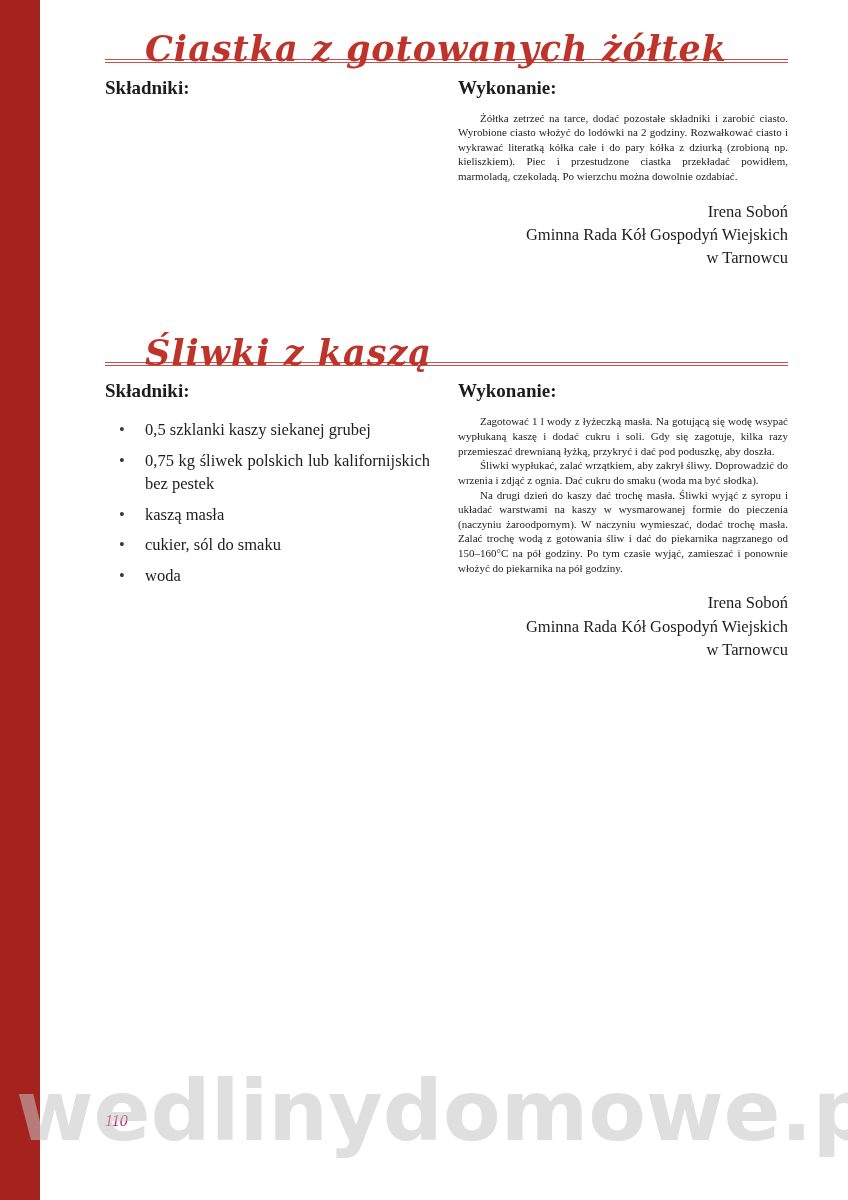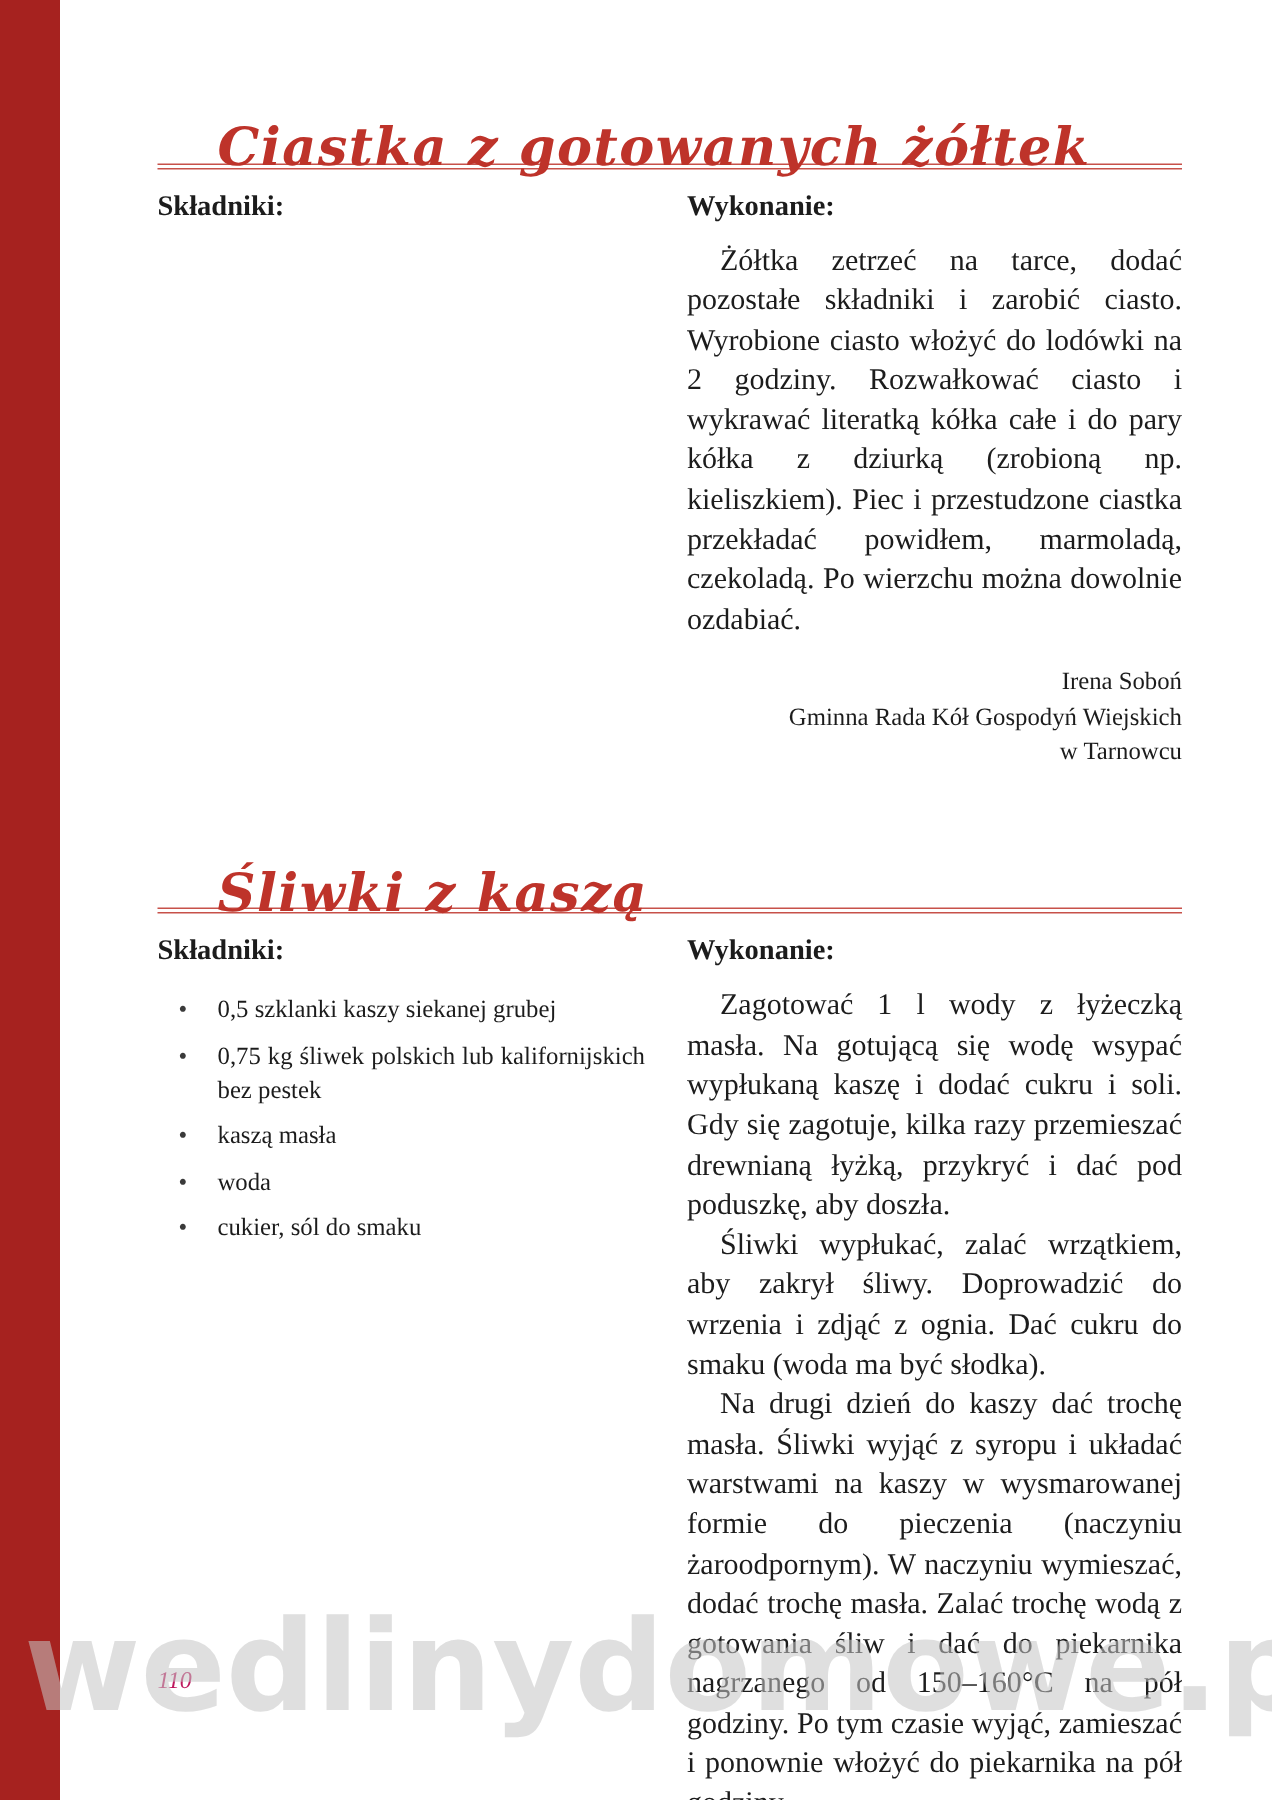--- a/index.html
+++ b/index.html
@@ -13,21 +13,21 @@
   }
   .red-bar {
     position: absolute; left: 0; top: 0;
     width: 40px; height: 1200px;
     background: var(--bar_red, #a6221f);
   }
   .content {
     position: absolute; left: 105px; top: 0;
     width: 683px;
   }
-  .recipe-1 { padding-top: 80px; }
+  .recipe-1 { padding-top: 30px; }
   .recipe-2 { margin-top: 64px; }
   .title-block { position: relative; }
   .recipe-title {
     display: block;
     margin: 0 0 -10px 40px;
     position: relative; z-index: 2;
     font-family: "DejaVu Serif", serif;
     font-style: italic;
     font-weight: bold;
     font-size: 35px;
@@ -58,21 +58,21 @@
     margin-bottom: 7px;
     text-align: justify;
   }
   .ingredients li::before {
     content: "\2022";
     position: absolute;
     left: 14px;
     color: #3a3a3a;
   }
   .prep p {
-    font-size: 20px;
+    font-size: 11px;
     line-height: 1.33;
     text-align: justify;
     text-indent: 22px;
   }
   .attribution {
     margin-top: 16px;
     text-align: right;
     font-size: 16.5px;
     line-height: 1.42;
   }
@@ -135,22 +135,22 @@
         <h2 class="recipe-title">Śliwki z kaszą</h2>
         <div class="title-rule"></div>
       </div>
       <div class="cols">
         <div class="col-left">
           <h3 class="col-heading">Składniki:</h3>
           <ul class="ingredients">
             <li>0,5 szklanki kaszy siekanej grubej</li>
             <li>0,75 kg śliwek polskich lub kalifornijskich bez pestek</li>
             <li>kaszą masła</li>
+            <li>cukier, sól do smaku</li>
             <li>woda</li>
-            <li>cukier, sól do smaku</li>
           </ul>
         </div>
         <div class="col-right">
           <h3 class="col-heading">Wykonanie:</h3>
           <div class="prep">
             <p>Zagotować 1 l wody z łyżeczką masła. Na gotującą się wodę wsypać wypłukaną kaszę i dodać cukru i soli. Gdy się zagotuje, kilka razy przemieszać drewnianą łyżką, przykryć i dać pod poduszkę, aby doszła.</p>
             <p>Śliwki wypłukać, zalać wrzątkiem, aby zakrył śliwy. Doprowadzić do wrzenia i zdjąć z ognia. Dać cukru do smaku (woda ma być słodka).</p>
             <p>Na drugi dzień do kaszy dać trochę masła. Śliwki wyjąć z syropu i układać warstwami na kaszy w wysmarowanej formie do pieczenia (naczyniu żaroodpornym). W naczyniu wymieszać, dodać trochę masła. Zalać trochę wodą z gotowania śliw i dać do piekarnika nagrzanego od 150–160°C na pół godziny. Po tym czasie wyjąć, zamieszać i ponownie włożyć do piekarnika na pół godziny.</p>
           </div>
           <div class="attribution">

